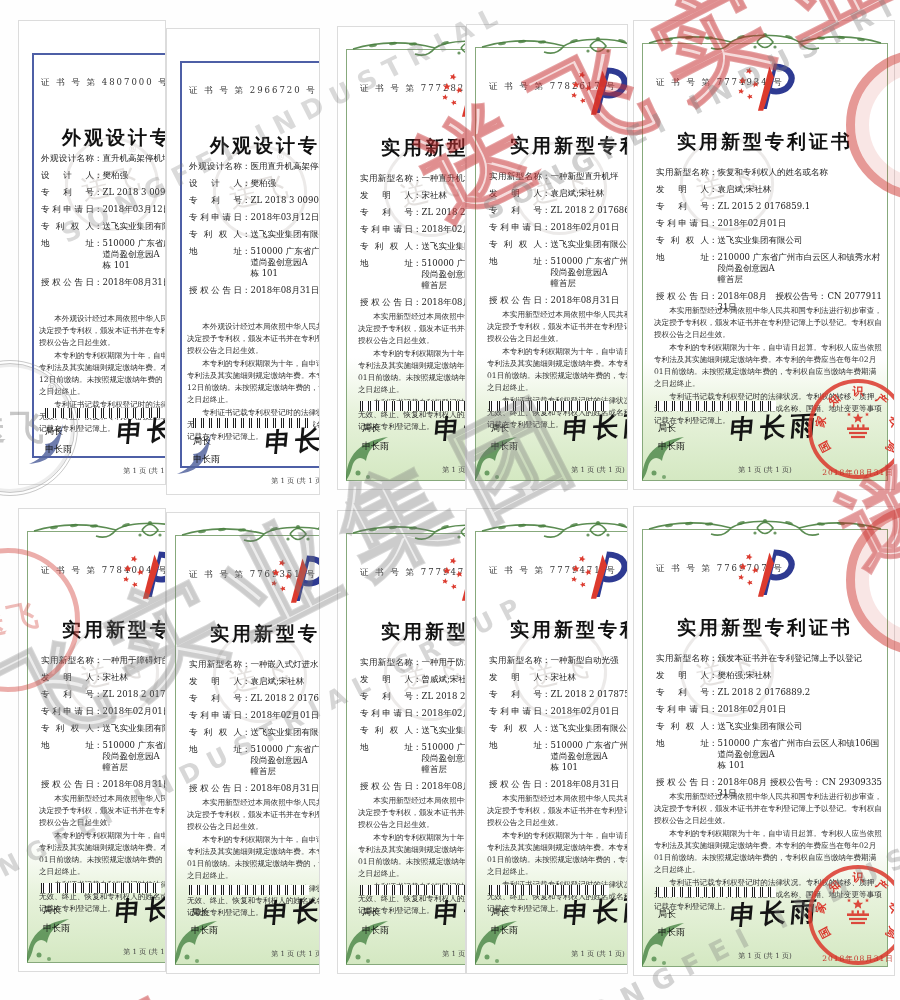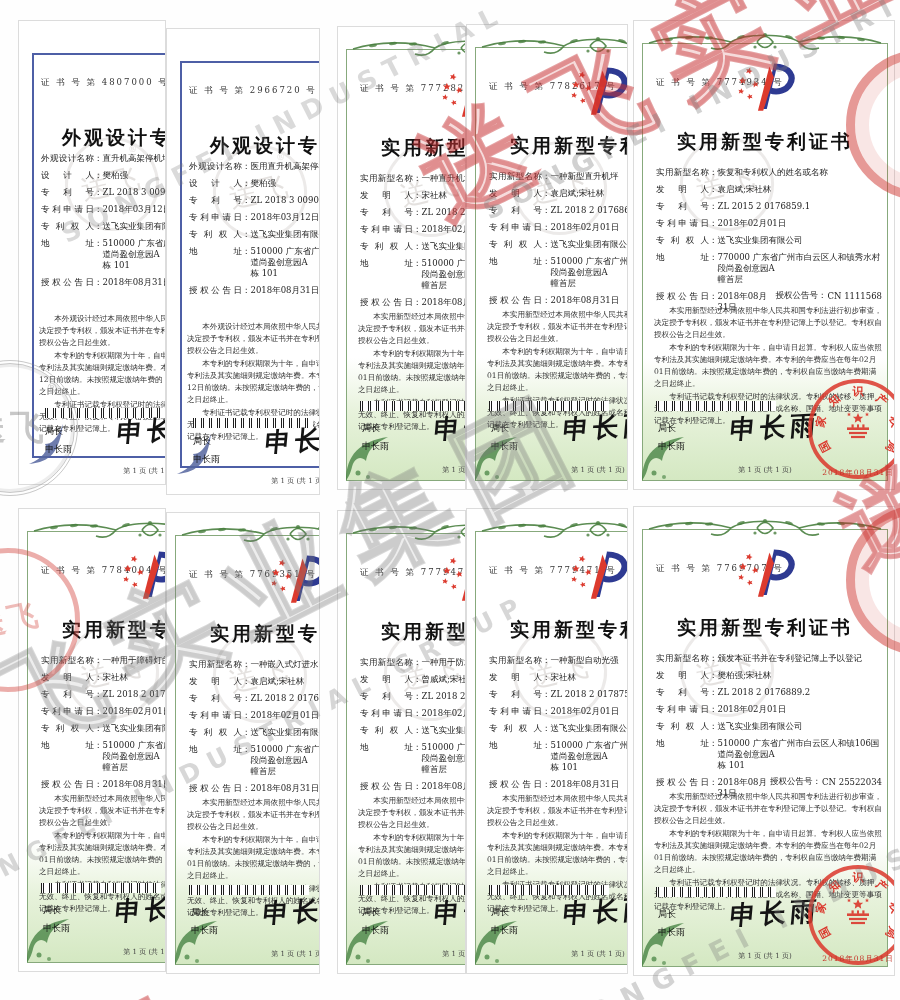--- a/index.html
+++ b/index.html
@@ -40,21 +40,21 @@
          letter-spacing:3px;color:#111;}
   .u .title{top:108px}
   .d .title{top:104px}
   .fields{position:absolute;left:22px;right:14px;font-size:8.5px;line-height:1.3;}
   .u .fields{top:146px}
   .d .fields{top:132px}
   .frow{display:flex;margin-bottom:6px;}
   .flabel{flex:none;display:inline-block;width:53px;text-align:justify;text-align-last:justify;color:#222;}
   .fcolon{flex:none;}
   .fvalue{flex:1;white-space:pre-line;}
-  .flabel2{margin-left:auto;white-space:nowrap;font-family:Liberation Mono, monospace;}
+  .flabel2{margin-left:auto;white-space:nowrap;}
   .fvalue2{margin-left:1px;white-space:nowrap;}
   .notice{position:absolute;left:20px;right:13px;font-size:7.6px;line-height:1.55;color:#333;}
   .u .notice{top:284px}
   .d .notice{top:292px}
   .notice p{margin:0 0 2px;text-indent:2em;}
   .barcode{position:absolute;width:120px;height:10px;
     background:repeating-linear-gradient(90deg,#1c1c1c 0 1px,#fff 1px 2px,#1c1c1c 2px 3.5px,#fff 3.5px 6px,#1c1c1c 6px 6.5px,#fff 6.5px 8px);}
   .u .barcode{left:22px;bottom:78px}
   .d .barcode{left:26px;bottom:66px}
   .director{position:absolute;font-size:9px;line-height:2.0;color:#111;}
@@ -527,29 +527,29 @@
               <span class="fvalue">2018年02月01日</span>
             </div>
             <div class="frow">
               <span class="flabel">专 利 权 人</span>
               <span class="fcolon">：</span>
               <span class="fvalue">送飞实业集团有限公司</span>
             </div>
             <div class="frow">
               <span class="flabel">地　　　址</span>
               <span class="fcolon">：</span>
-              <span class="fvalue">770000 广东省广州市白云区人和镇秀水村段尚盈创意园A
+              <span class="fvalue">210000 广东省广州市白云区人和镇秀水村段尚盈创意园A
 幢首层</span>
             </div>
             <div class="frow">
               <span class="flabel">授权公告日</span>
               <span class="fcolon">：</span>
               <span class="fvalue">2018年08月31日</span>
               <span class="flabel2">授权公告号：</span>
-              <span class="fvalue2">CN 1111568</span>
+              <span class="fvalue2">CN 2077911</span>
             </div>
           </div>
       <div class="notice">
             <p>本实用新型经过本局依照中华人民共和国专利法进行初步审查，决定授予专利权，颁发本证书并在专利登记簿上予以登记。专利权自授权公告之日起生效。</p>
             <p>本专利的专利权期限为十年，自申请日起算。专利权人应当依照专利法及其实施细则规定缴纳年费。本专利的年费应当在每年02月01日前缴纳。未按照规定缴纳年费的，专利权自应当缴纳年费期满之日起终止。</p>
             <p>专利证书记载专利权登记时的法律状况。专利权的转移、质押、无效、终止、恢复和专利权人的姓名或名称、国籍、地址变更等事项记载在专利登记簿上。</p>
           </div>
       <div class="barcode"></div>
       <div class="director">
         <div class="director-label">局长</div>
@@ -1082,21 +1082,21 @@
               <span class="flabel">地　　　址</span>
               <span class="fcolon">：</span>
               <span class="fvalue">510000 广东省广州市白云区人和镇106国道尚盈创意园A
 栋 101</span>
             </div>
             <div class="frow">
               <span class="flabel">授权公告日</span>
               <span class="fcolon">：</span>
               <span class="fvalue">2018年08月31日</span>
               <span class="flabel2">授权公告号：</span>
-              <span class="fvalue2">CN 25522034</span>
+              <span class="fvalue2">CN 29309335</span>
             </div>
           </div>
       <div class="notice">
             <p>本实用新型经过本局依照中华人民共和国专利法进行初步审查，决定授予专利权，颁发本证书并在专利登记簿上予以登记。专利权自授权公告之日起生效。</p>
             <p>本专利的专利权期限为十年，自申请日起算。专利权人应当依照专利法及其实施细则规定缴纳年费。本专利的年费应当在每年02月01日前缴纳。未按照规定缴纳年费的，专利权自应当缴纳年费期满之日起终止。</p>
             <p>专利证书记载专利权登记时的法律状况。专利权的转移、质押、无效、终止、恢复和专利权人的姓名或名称、国籍、地址变更等事项记载在专利登记簿上。</p>
           </div>
       <div class="barcode"></div>
       <div class="director">
         <div class="director-label">局长</div>

